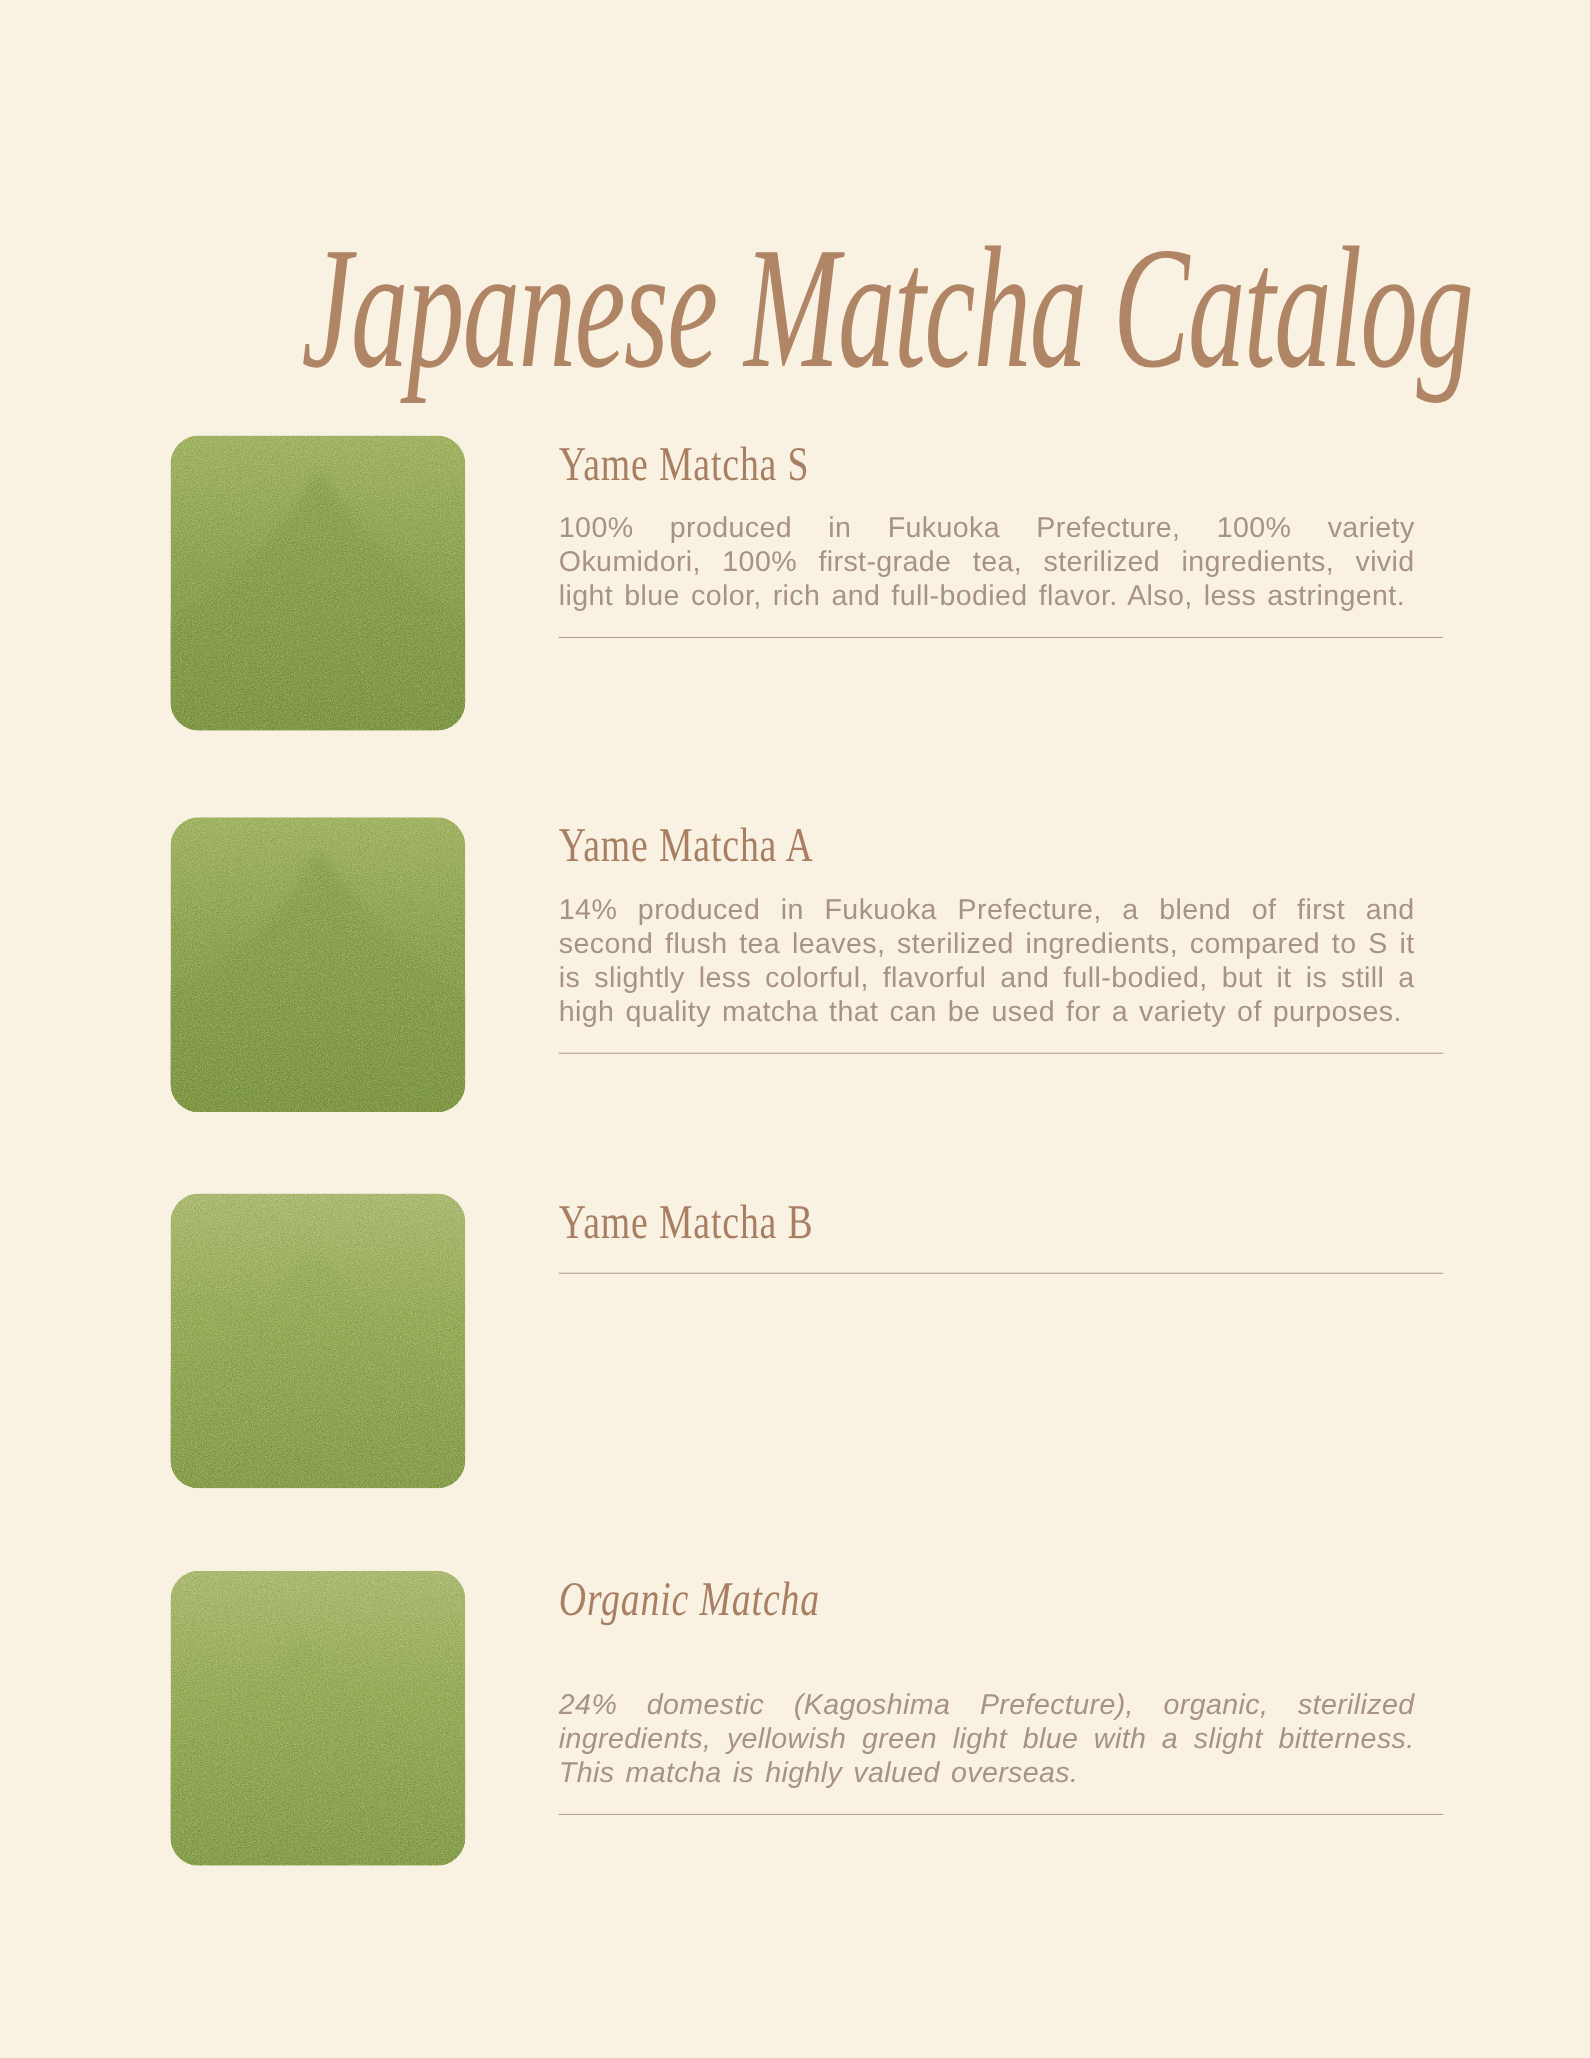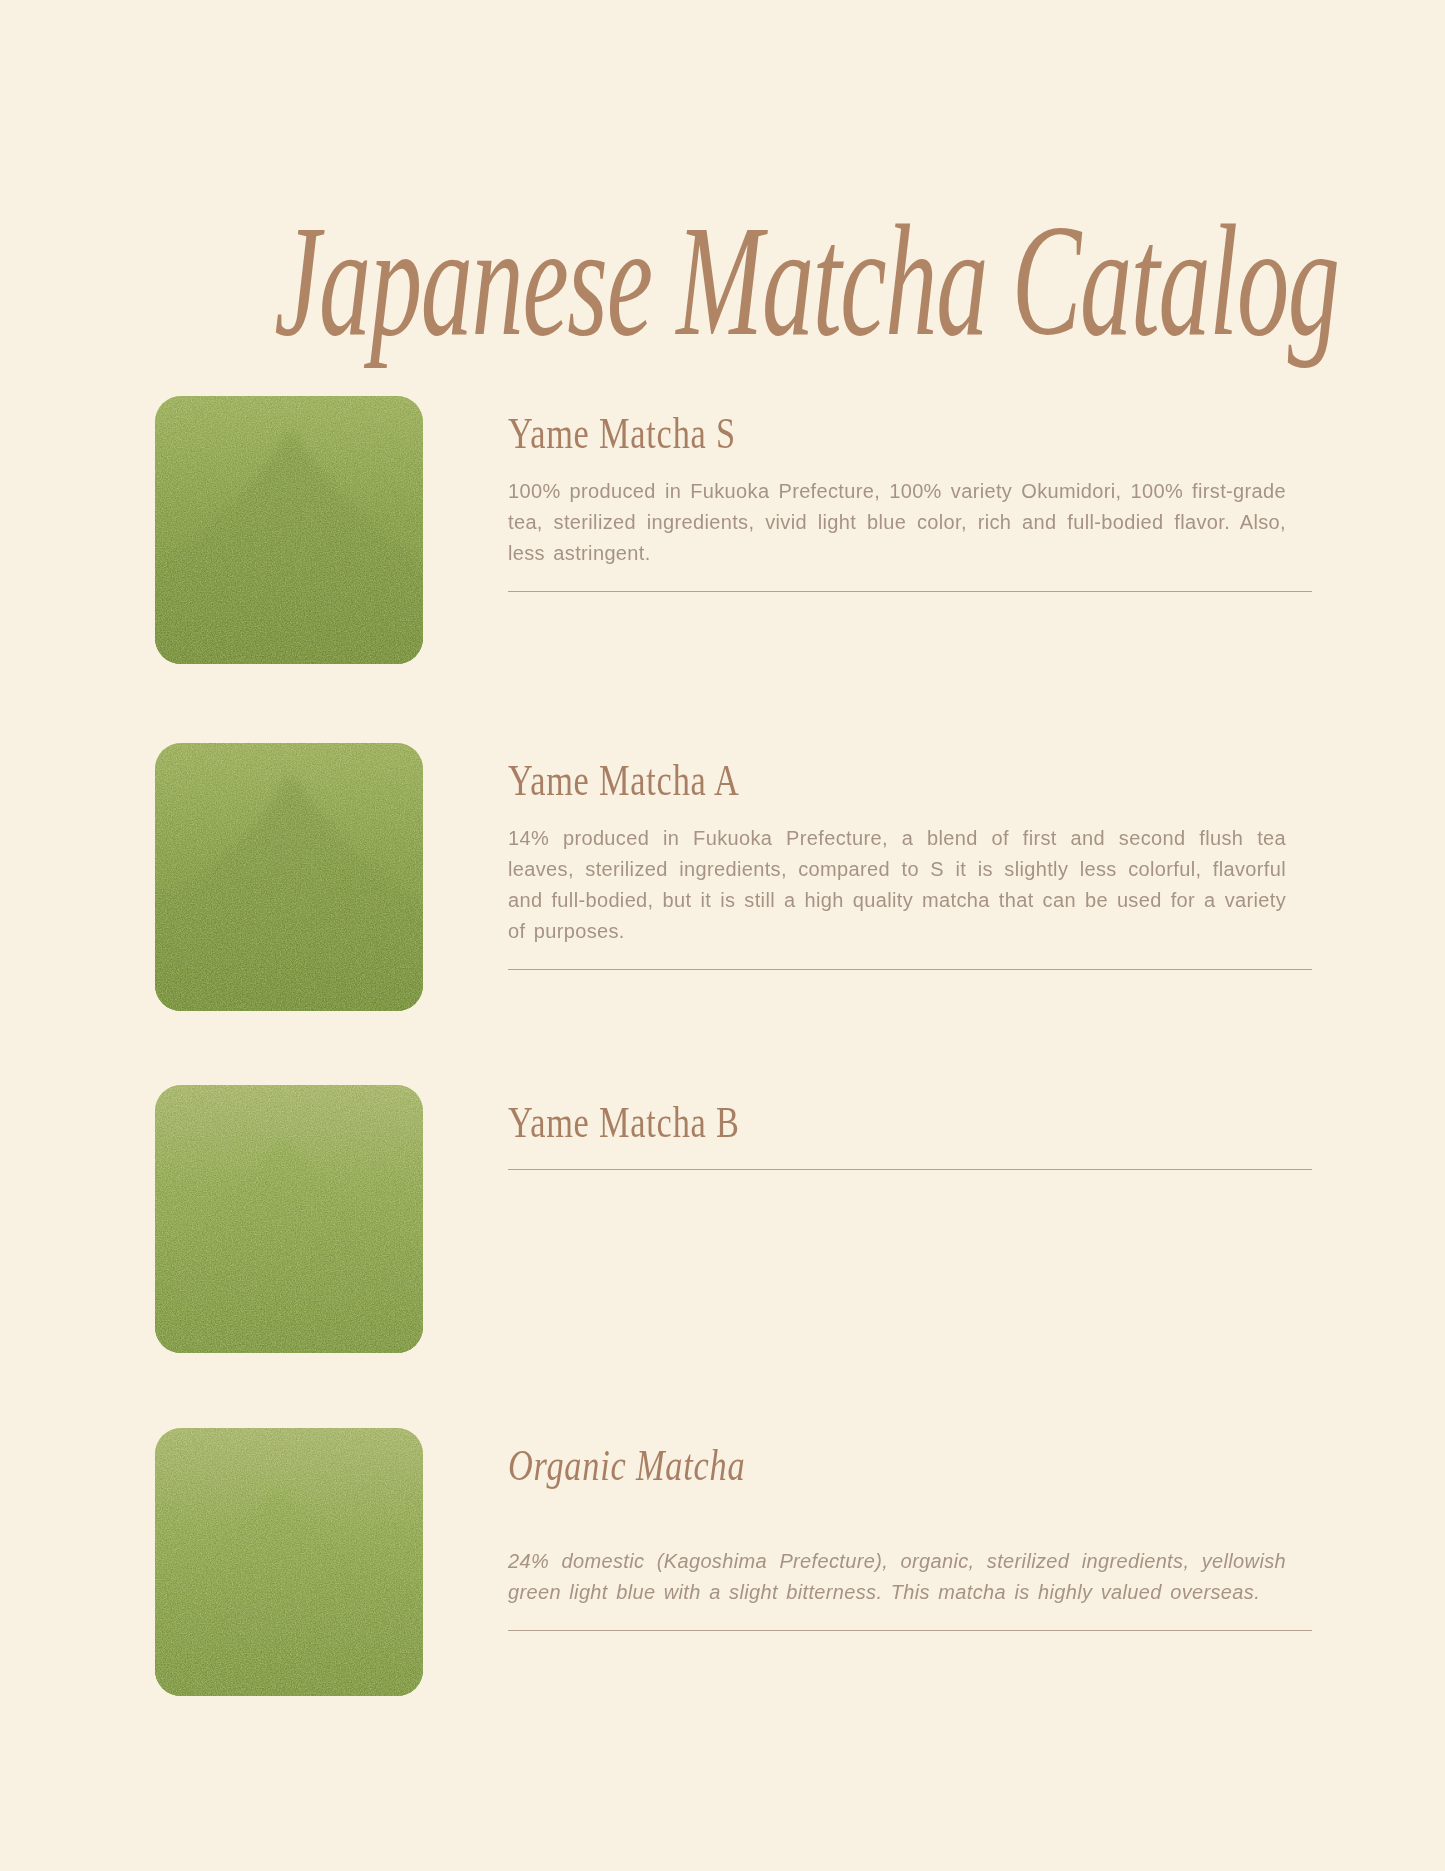--- a/index.html
+++ b/index.html
@@ -40,39 +40,39 @@
 
   .tile{
     position:absolute;left:0;top:0;
     width:268px;height:268px;
     border-radius:26px;
     overflow:hidden;
   }
   .tile svg{display:block;width:100%;height:100%;}
 
   .content{
-    position:absolute;left:353px;top:12px;width:804px;
+    position:absolute;left:353px;top:0;width:804px;
   }
   .entry-title{
     margin:0;
     padding-top:2px;
     font-family:"Liberation Serif",serif;
     font-weight:400;
     font-size:44px;
     line-height:48px;
     color:#a87f63;
     letter-spacing:1px;
     transform:scaleX(0.78);
     transform-origin:left top;
     white-space:nowrap;
   }
   .entry-desc{
     margin:18px 0 0 0;
     width:778px;
-    font-size:20px;
+    font-size:26px;
     line-height:31px;
     letter-spacing:0.35px;
     word-spacing:2.5px;
     color:#a69385;
     text-align:justify;
     text-align-last:left;
   }
   .row.r4 .entry-desc{margin-top:56px;}
   .divider{
     margin-top:22px;

